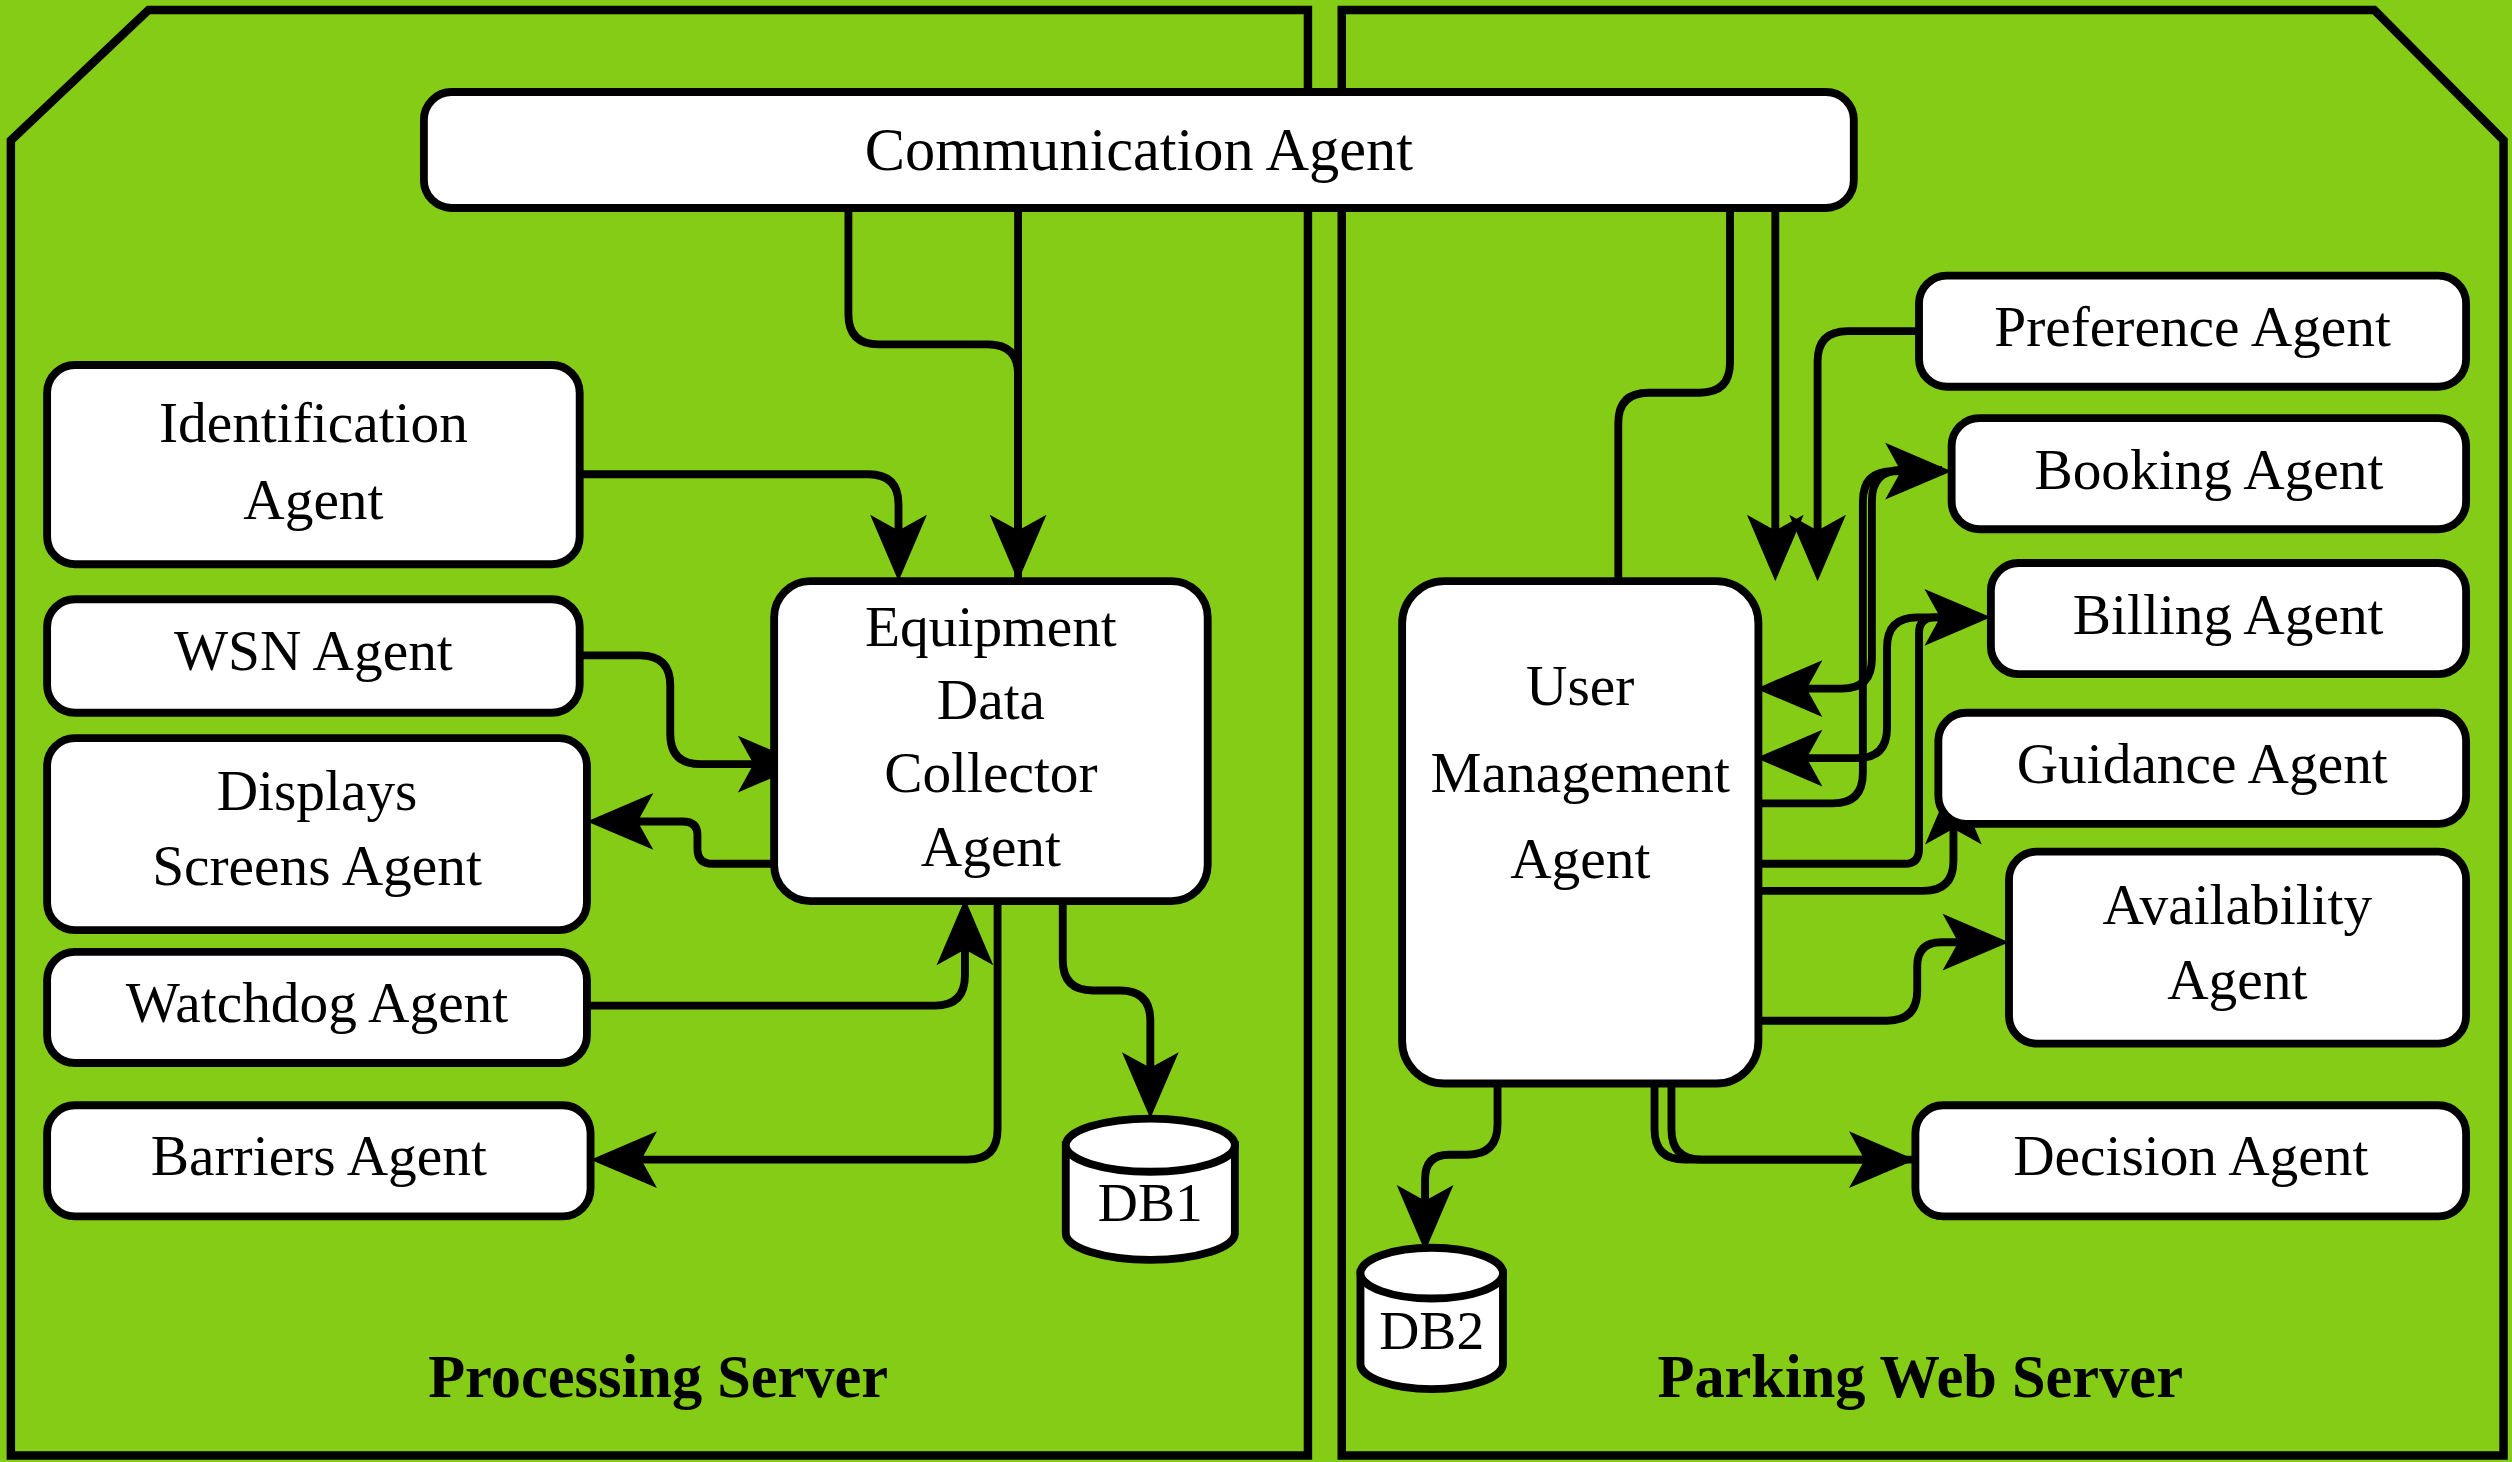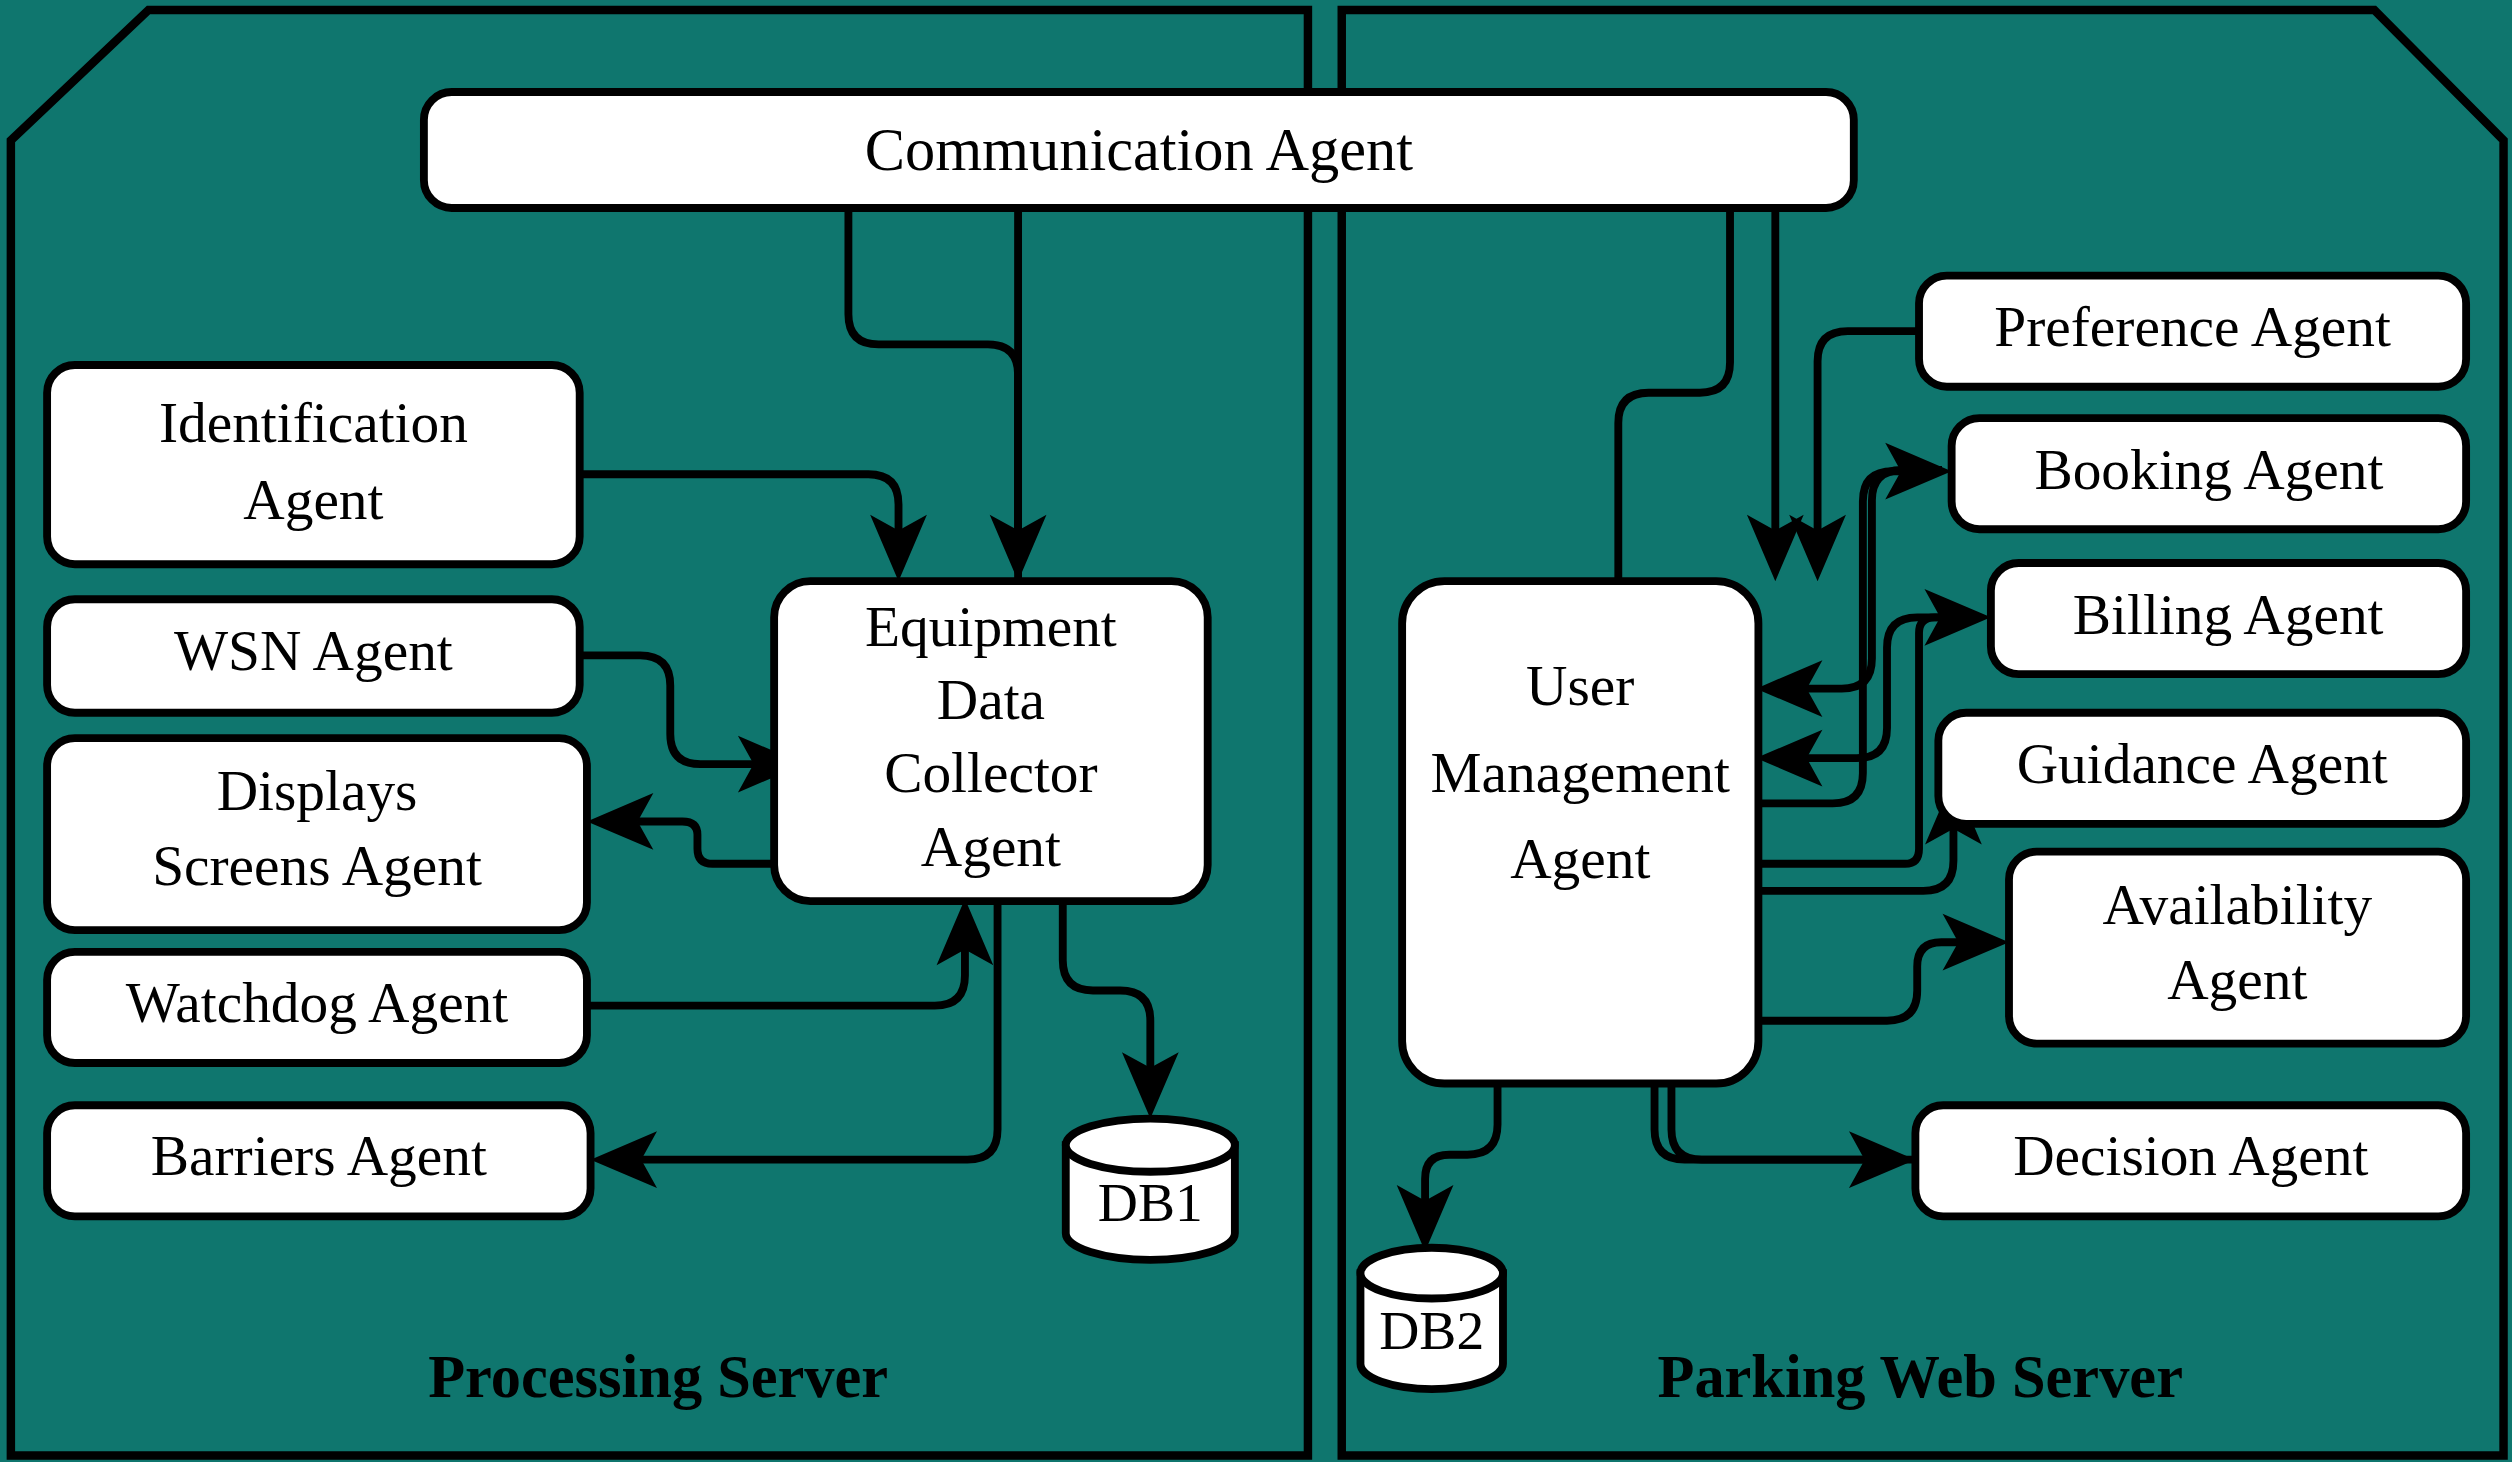--- a/index.html
+++ b/index.html
@@ -1,18 +1,18 @@
 <!DOCTYPE html>
 <html style="font-size:9.7px"><head>
 <meta charset="utf-8">
 <style>
   html,body{margin:0;padding:0;background:#ffffff;}
   body{width:2512px;height:1463px;overflow:hidden;
        font-family:"Liberation Serif","DejaVu Serif",serif;}
-  #stage{position:relative;width:2512px;height:1463px;background:#0f766e;}
+  #stage{position:relative;width:2512px;height:1463px;background:#84cc16;}
   svg#diagram{position:absolute;top:0;left:0;width:2512px;height:1463px;display:block;}
   .panel-outline{fill:none;stroke:#000;stroke-width:14;stroke-linejoin:miter;}
   .node-box{fill:#ffffff;stroke:#000000;stroke-width:13;}
   .node-label{font-family:"Liberation Serif","DejaVu Serif",serif;fill:#000;
               text-anchor:middle;dominant-baseline:middle;font-size:95px;}
   .node-label.big{font-size:100px;}
   .db-shape{fill:#ffffff;stroke:#000000;stroke-width:13;}
   .db-label{font-family:"Liberation Serif","DejaVu Serif",serif;fill:#000;
             text-anchor:middle;dominant-baseline:middle;font-size:92px;}
   .panel-title{font-family:"Liberation Serif","DejaVu Serif",serif;fill:#000;

